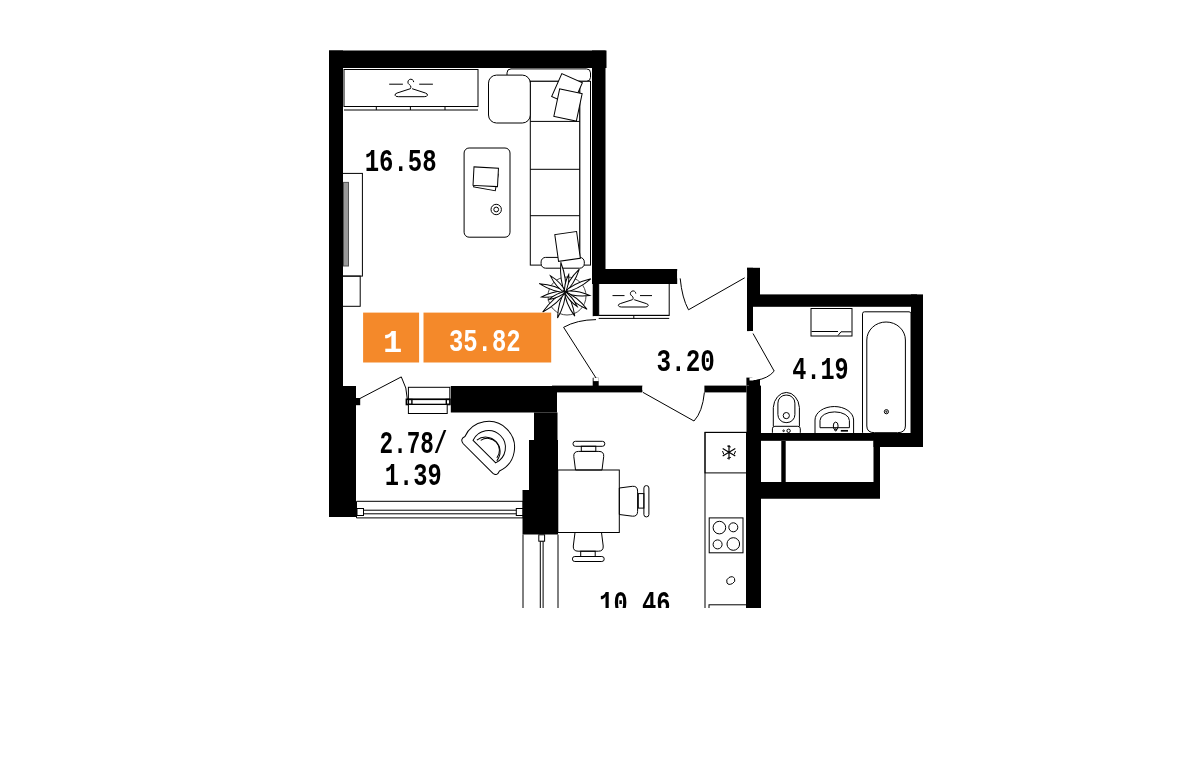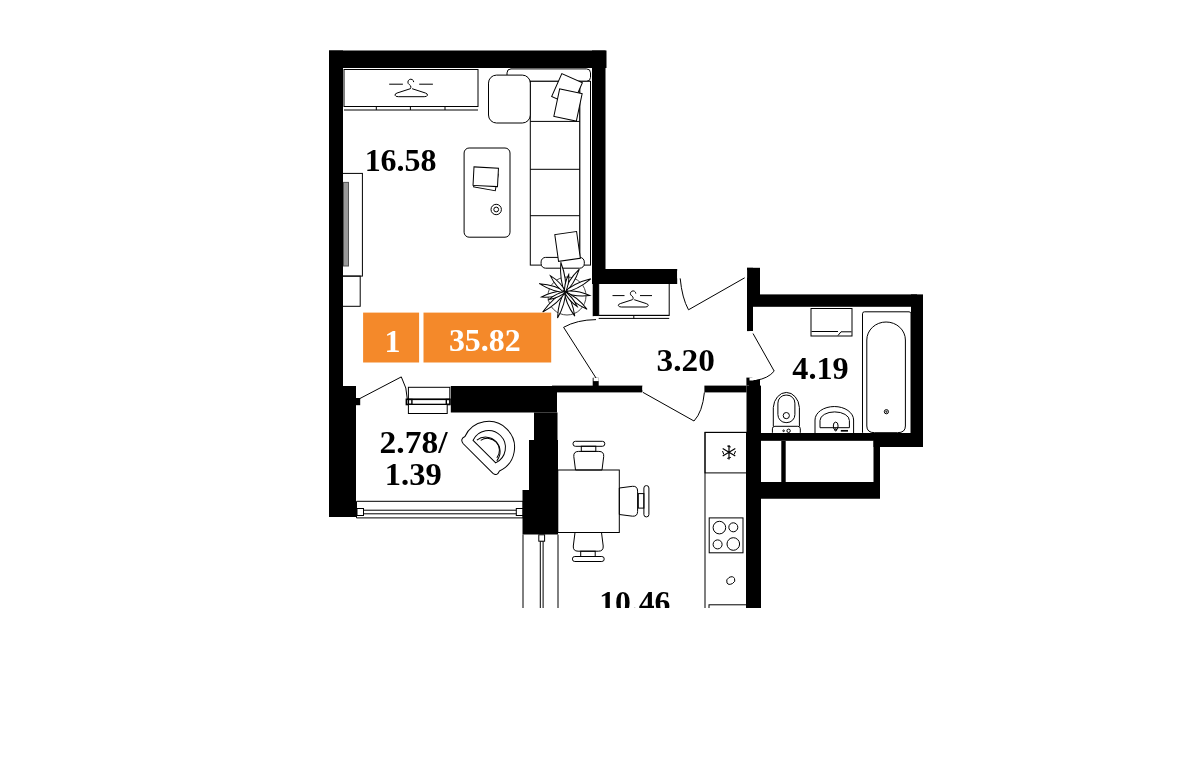--- a/index.html
+++ b/index.html
@@ -1,17 +1,17 @@
 <!DOCTYPE html>
 <html><head>
 <meta charset="utf-8">
 <style>
   html,body{margin:0;padding:0;background:#ffffff;}
   .page{width:1200px;height:608px;position:relative;overflow:hidden;background:#fff;
-        font-family:Liberation Serif, serif;}
+        font-family:Liberation Mono, monospace;}
   svg{display:block;} svg text{filter:grayscale(1);}
 </style>
 </head>
 <body>
 <div class="page">
 <svg width="1200" height="760" viewBox="0 0 1200 760" fill="none" stroke="none">
 
 <g stroke="#f3f3f3" stroke-width="5.5" fill="none" stroke-linejoin="round" stroke-linecap="round">
   <path d="M84 700 L96.5 700 L96.5 691 L72 673.5 L49.5 690 L49.5 719 L56 725.5 L70 725.5"></path>
   <path d="M70 725.5 L95.5 710.5 L86 700.5 L86 707"></path>

